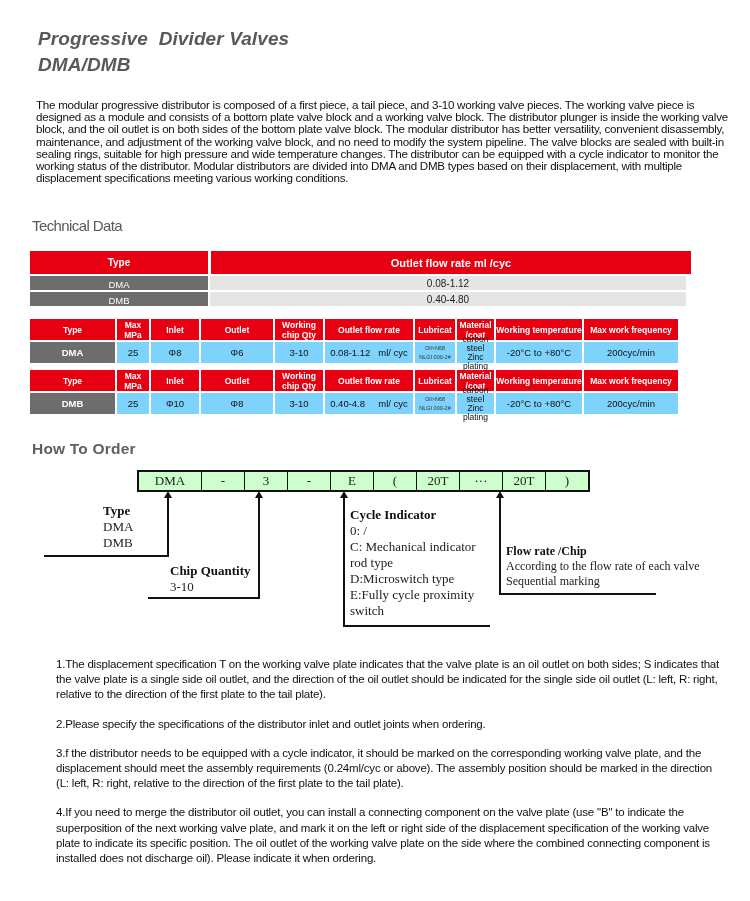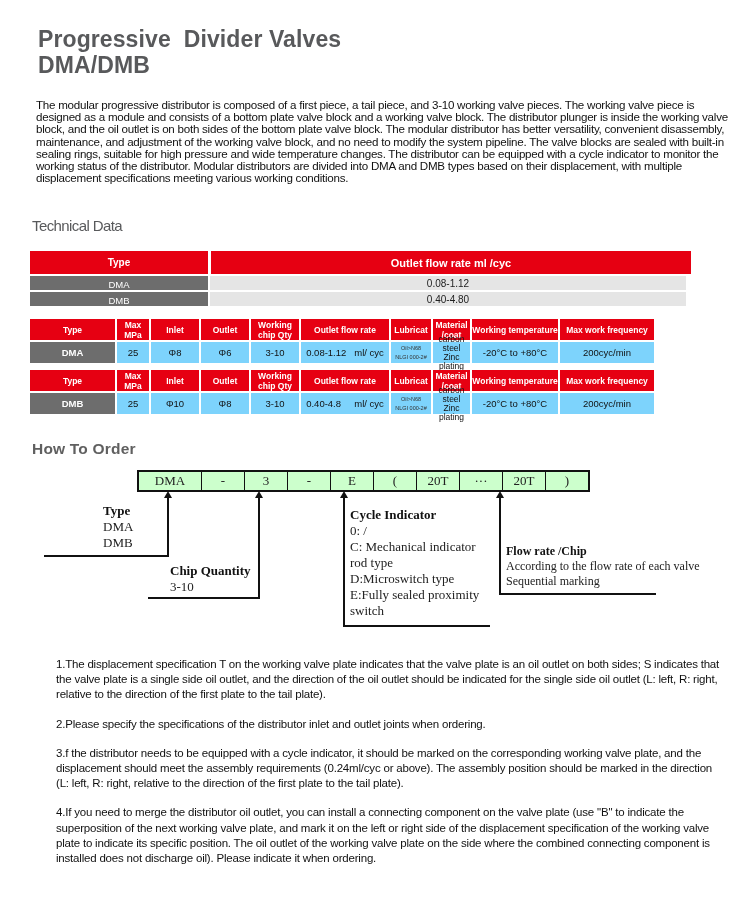--- a/index.html
+++ b/index.html
@@ -1,19 +1,19 @@
 <!DOCTYPE html>
 <html><head>
 <meta charset="utf-8">
 <style>
   html, body { margin: 0; padding: 0; background: #ffffff; }
   body { width: 750px; height: 901px; position: relative; overflow: hidden; font-family: "Liberation Sans", sans-serif; color: #111; }
   .abs { position: absolute; }
 
-  .title { left: 38px; top: 26px; font-size: 23px; font-weight: bold; color: #58595b; line-height: 26px; letter-spacing: 0.1px; }
+  .title { left: 38px; top: 26px; font-size: 19px; font-weight: bold; color: #58595b; line-height: 26px; letter-spacing: 0.1px; font-style: italic; }
   .title div { white-space: pre; }
 
   .intro { left: 36px; top: 99px; width: 700px; font-size: 11.6px; line-height: 12.2px; color: #111; letter-spacing: -0.25px; }
 
   .section-h { left: 32px; font-size: 15px; color: #58595b; }
   .tech-h { top: 217px; letter-spacing: -0.6px; }
   .order-h { top: 440px; font-weight: bold; font-size: 15.5px; color: #606060; letter-spacing: 0.2px; }
 
   
   .flow { left: 30px; top: 251px; width: 661px; }
@@ -26,21 +26,21 @@
   .flow-data .c2 { margin-left: 2px; width: 476px; background: #e5e5e5; font-size: 10px; display:flex; align-items:center; justify-content:center; color:#222; }
 
   
   .spec { left: 30px; width: 660px; }
   .spec-row { display: flex; }
   .spec-head { height: 21px; }
   .spec-head > div { background: #e60012; color: #fff; font-size: 8.5px; font-weight: bold; display:flex; align-items:center; justify-content:center; text-align:center; margin-right: 2px; line-height: 10px; }
   .spec-data { height: 21px; margin-top: 2px; }
   .spec-data > div { background: #7dd3fc; font-size: 9.5px; display:flex; align-items:center; justify-content:center; text-align:center; margin-right: 2px; color:#111; line-height: 9px; }
   .spec-data > div.type { background: #6d6d6d; color:#fff; font-weight: bold; font-size: 9.5px; }
-  .w-type { width: 85px; } .w-mpa { width: 32px; } .w-in { width: 48px; } .w-out { width: 48px; }
+  .w-type { width: 85px; } .w-mpa { width: 32px; } .w-in { width: 48px; } .w-out { width: 72px; }
   .w-chip { width: 48px; } .w-flow { width: 88px; } .w-lub { width: 40px; } .w-mat { width: 37px; }
   .w-temp { width: 86px; } .w-freq { width: 94px; }
   .lub-txt { font-size: 5.5px; line-height: 9px; color:#333; }
   .mat-txt { font-size: 8.5px; font-weight: normal; line-height: 9px; }
 
   
   .code { left: 137px; top: 470px; height: 18px; display: flex; border: 2px solid #111; background: #ccffcc; }
   .code > div { border-right: 1.5px solid #111; display:flex; align-items:center; justify-content:center; font-family: "Liberation Serif", serif; font-size: 13px; color:#222; }
   .code > div:last-child { border-right: none; }
 
@@ -188,21 +188,21 @@
   <div class="h">Chip Quantity</div>
   <div>3-10</div>
 </div>
 
 <div class="abs lbl" style="left:350px; top:507px;">
   <div class="h">Cycle Indicator</div>
   <div>0: /</div>
   <div>C: Mechanical indicator</div>
   <div>rod type</div>
   <div>D:Microswitch type</div>
-  <div>E:Fully sealed proximity</div>
+  <div>E:Fully cycle proximity</div>
   <div>switch</div>
 </div>
 
 <div class="abs lbl-sm" style="left:506px; top:544px;">
   <div style="font-weight:bold; color:#111;">Flow rate /Chip</div>
   <div>According to the  flow rate of each valve</div>
   <div>Sequential marking</div>
 </div>
 
 <div class="abs notes">

